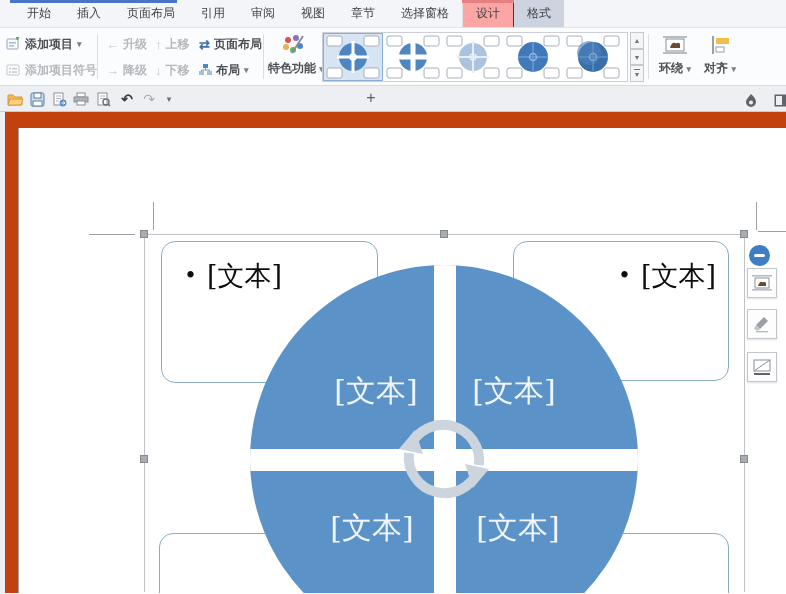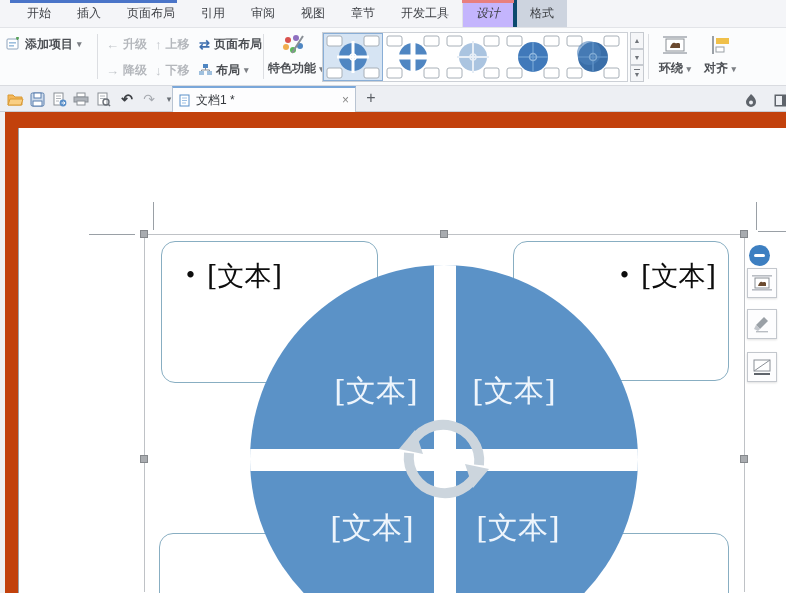--- a/index.html
+++ b/index.html
@@ -4,21 +4,21 @@
 <style>
   * { margin:0; padding:0; box-sizing:border-box; }
   html,body { width:786px; height:594px; overflow:hidden; }
   body { font-family:"Liberation Sans", sans-serif; background:#fff; position:relative; }
   .app { position:absolute; inset:0; width:786px; height:594px; }
 
   
   .tabbar { position:relative; height:28px; background:#f4f5f8; border-bottom:1px solid #e2e4e8; display:flex; align-items:stretch; padding-left:14px; }
   .topline-blue { position:absolute; left:10px; top:0; width:167px; height:3px; background:#4a74c8; }
   .tab { padding:0 13px; font-size:12px; color:#3c3f44; display:flex; align-items:center; cursor:default; position:relative; }
-  .tab.active { background:#c4b5fd; border-left:1px solid #e0e2e6; border-right:4px solid #0c4a6e;font-style:italic; }
+  .tab.active { background:#fca5a5; border-left:1px solid #e0e2e6; border-right:1px solid #0c4a6e; }
   .tab.active::before { content:""; position:absolute; left:-1px; right:-1px; top:0; height:3px; background:#e87f7f; }
   .tab.context { background:#cdd4df; }
 
   
   .ribbon { position:relative; height:58px; background:#fbfcfd; border-bottom:1px solid #d9dbe0; font-size:12px; color:#4c4f54;font-weight:bold; }
   .rsep { position:absolute; top:6px; bottom:6px; width:1px; background:#dcdee2; }
   .rbtn { position:absolute; height:22px; display:flex; align-items:center; gap:4px; white-space:nowrap; }
   .rbtn .glyph { font-size:13px; line-height:1; }
   .disabled { color:#b4b7bc; }
   .disabled .glyph { color:#c3c6cb; }
@@ -72,36 +72,46 @@
 
   <div class="tabbar">
     <div class="topline-blue"></div>
     <div class="tab">开始</div>
     <div class="tab">插入</div>
     <div class="tab">页面布局</div>
     <div class="tab">引用</div>
     <div class="tab">审阅</div>
     <div class="tab">视图</div>
     <div class="tab">章节</div>
-    <div class="tab">开发工具</div>
+    <div class="tab">选择窗格</div>
     <div class="tab active">设计</div>
     <div class="tab context">格式</div>
   </div>
 
   <div class="ribbon">
 
     <div class="rbtn" style="left:6px; top:5px;">
       <svg width="15" height="14">
           <rect x="1" y="2" width="11" height="10" rx="1" fill="#fff" stroke="#8ea4bc"></rect>
           <rect x="3" y="5" width="7" height="1.6" fill="#9fc0de"></rect>
           <rect x="3" y="8" width="5" height="1.6" fill="#9fc0de"></rect>
           <path d="M10 1h3M11.5 0v3" stroke="#58a05a" stroke-width="1.6"></path>
         </svg>
       <span>添加项目</span>
         <span class="caret">▾</span>
+    </div>
+    <div class="rbtn disabled" style="left:6px; top:31px;">
+      <svg width="15" height="14">
+          <rect x="1" y="2" width="12" height="10" rx="1" fill="#fff" stroke="#c3c6cb"></rect>
+          <circle cx="4" cy="5.5" r="1" fill="#c3c6cb"></circle>
+          <rect x="6" y="5" width="5" height="1.4" fill="#c3c6cb"></rect>
+          <circle cx="4" cy="9" r="1" fill="#c3c6cb"></circle>
+          <rect x="6" y="8.4" width="5" height="1.4" fill="#c3c6cb"></rect>
+        </svg>
+      <span>添加项目符号</span>
     </div>
 
     <div class="rsep" style="left:97px;"></div>
 
     <div class="rbtn disabled" style="left:106px; top:5px;">
       <span class="glyph">←</span>
         <span>升级</span>
     </div>
     <div class="rbtn disabled" style="left:155px; top:5px;">
       <span class="glyph">↑</span>
@@ -280,28 +290,20 @@
     <div class="qicon" style="left:118px; color:#3c3f44; font-weight:bold;">
         <span>↶</span>
       </div>
     <div class="qicon" style="left:140px; color:#a7abb1;">
         <span>↷</span>
       </div>
     <div class="qicon" style="left:160px; font-size:9px; color:#6a6f76;">
         <span>▾</span>
       </div>
 
-    <div class="doctab">
-      <svg width="12" height="13">
-          <rect x="1" y="1" width="9" height="11" fill="#fff" stroke="#5a8fc8"></rect>
-          <path d="M3 4h5M3 6.5h5M3 9h4" stroke="#9ec0e4"></path>
-        </svg>
-      <span>文档1 *</span>
-      <span class="x">×</span>
-    </div>
     <div class="plusbtn">
         <span>+</span>
       </div>
 
     <div class="qicon" style="left:742px; top:5px;">
       <svg width="12" height="13">
           <path d="M6 0c3 3 5 5 5 8a5 5 0 1 1-10 0C1 5 4 3 6 0z" fill="#5f646b"></path>
           <circle cx="6" cy="8.5" r="2" fill="#edeff3"></circle>
         </svg>
     </div>

